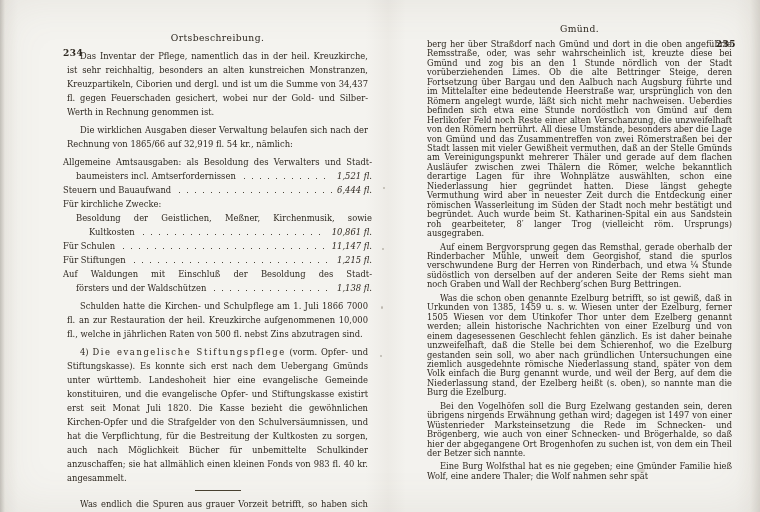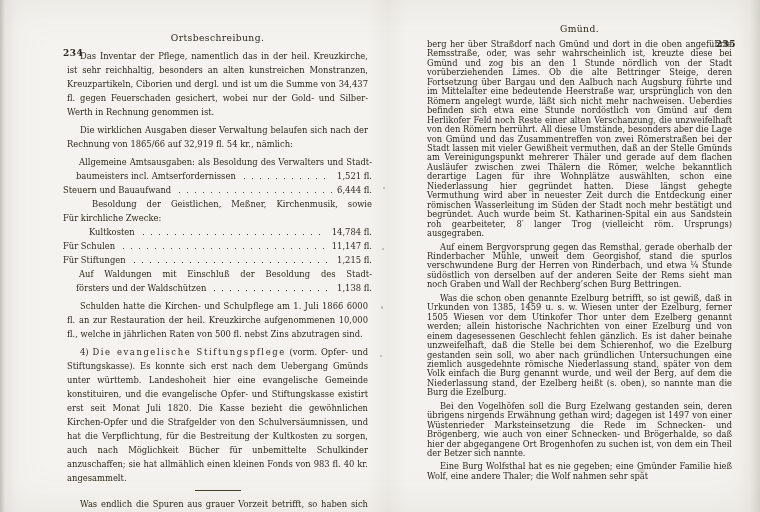--- a/index.html
+++ b/index.html
@@ -24,28 +24,28 @@
   .page-right .text-block{line-height:9.45px;font-size:8.3px;}
   .text-block p{margin:4px;}
   p.ind{text-indent:13px;}
   p.noind{text-indent:0;}
   .spaced{letter-spacing:1.6px;}
   .ledger{margin:0;}
   .lrow{display:flex;align-items:baseline;}
   .lrow.ind1 .ltext{padding-left:13px;}
   .lrow.ind2 .ltext{padding-left:26px;}
   .lrow .ltext{white-space:nowrap;}
-  .lrow.stretch{display:block;text-align:justify;margin-left:16px;}
+  .lrow.stretch{display:block;text-align:justify;}
   .lrow.stretch .ltext{display:block;white-space:normal;text-align:justify;text-align-last:justify;}
   .leader{
     flex:1;align-self:stretch;margin:0 5px 0 7px;
     background-image:radial-gradient(circle at 1.5px 1.5px,#4a4336 0.8px,rgba(0,0,0,0) 1px);
     background-size:8px 3px;background-repeat:repeat-x;background-position:left 72%;
   }
-  .amt{white-space:nowrap;text-align:right;}
+  .amt{white-space:nowrap;text-align:right;font-style:italic;}
   .rule{width:46px;border-top:1px solid #47402f;margin:5px auto 6px auto;height:0;}
   .speck{position:absolute;background:#b9b4ab;border-radius:50%;}
   .smudge{position:absolute;background:#cfcbc3;border-radius:2px;opacity:0.8;}
 </style>
 </head>
 <body>
 
 <div class="scan">
 
   <div class="page page-left">
@@ -63,51 +63,51 @@
           <div class="lrow ind1">
             <span class="ltext">baumeisters incl. Amtserfordernissen</span>
             <span class="leader"></span>
             <span class="amt">1,521 fl.</span>
           </div>
           <div class="lrow ind0">
             <span class="ltext">Steuern und Bauaufwand</span>
             <span class="leader"></span>
             <span class="amt">6,444 fl.</span>
           </div>
+          <div class="lrow ind0">
+            <span class="ltext">Für kirchliche Zwecke:</span>
+          </div>
           <div class="lrow ind1 stretch">
             <span class="ltext">Besoldung der Geistlichen, Meßner, Kirchenmusik, sowie</span>
-          </div>
-          <div class="lrow ind0">
-            <span class="ltext">Für kirchliche Zwecke:</span>
           </div>
           <div class="lrow ind2">
             <span class="ltext">Kultkosten</span>
             <span class="leader"></span>
-            <span class="amt">14,784 fl.</span>
+            <span class="amt">10,861 fl.</span>
           </div>
           <div class="lrow ind0">
             <span class="ltext">Für Schulen</span>
             <span class="leader"></span>
             <span class="amt">11,147 fl.</span>
           </div>
           <div class="lrow ind0">
             <span class="ltext">Für Stiftungen</span>
             <span class="leader"></span>
             <span class="amt">1,215 fl.</span>
           </div>
           <div class="lrow ind0 stretch">
             <span class="ltext">Auf Waldungen mit Einschluß der Besoldung des Stadt-</span>
           </div>
           <div class="lrow ind1">
             <span class="ltext">försters und der Waldschützen</span>
             <span class="leader"></span>
             <span class="amt">1,138 fl.</span>
           </div>
         </div>
-        <p class="ind">Schulden hatte die Kirchen- und Schulpflege am 1. Juli 1866 6000 fl. an zur Restauration der heil. Kreuzkirche aufgenommenen 10,000 fl., welche in jährlichen Raten von 500 fl. nebst Zins abzutragen sind.</p>
+        <p class="ind">Schulden hatte die Kirchen- und Schulpflege am 1. Juli 1866 7000 fl. an zur Restauration der heil. Kreuzkirche aufgenommenen 10,000 fl., welche in jährlichen Raten von 500 fl. nebst Zins abzutragen sind.</p>
         <p class="ind"><span>4) </span><span class="spaced">Die evangelische Stiftungspflege</span> (vorm. Opfer- und Stiftungskasse). Es konnte sich erst nach dem Uebergang Gmünds unter württemb. Landeshoheit hier eine evangelische Gemeinde konstituiren, und die evangelische Opfer- und Stiftungskasse existirt erst seit Monat Juli 1820. Die Kasse bezieht die gewöhnlichen Kirchen-Opfer und die Strafgelder von den Schulversäumnissen, und hat die Verpflichtung, für die Bestreitung der Kultkosten zu sorgen, auch nach Möglichkeit Bücher für unbemittelte Schulkinder anzuschaffen; sie hat allmählich einen kleinen Fonds von 983 fl. 40 kr. angesammelt.</p>
         <div class="rule"></div>
         <p class="ind">Was endlich die Spuren aus grauer Vorzeit betrifft, so haben sich zunächst der Stadt Ueberreste aus der römischen Periode erhalten, welche die Ansiedlung dieses großen Volkes in der Gegend um Gmünd hinlänglich bekunden, und zwar entdeckte man eine starke Viertelstunde unterhalb Gmünd auf der Flur „Ramsnest“ zunächst bei dem auf der Markung Straßdorf gelegenen Schirenhof namhafte Reste einer römischen Niederlassung. Nach der Sage soll hier die Ezelburg gestanden sein (s. hier den Abschnitt „Alterthümer“). Ferner führte, wie schon oben im allgemeinen Theil gezeigt wurde, eine römische Straße das Remsthal herab nach Gmünd und von da über den Salvator zwischen den Vogelhöfen und Wüstenrieth durch nach Hangendeinbach und Lorch; eine weitere Römerstraße lief vom Rech-</p>
       </div>
   </div>
 
   <div class="page page-right">
     <div class="page-head">
       <span class="ptitle">Gmünd.</span>
       <span class="pnum pnum-right">235</span>

